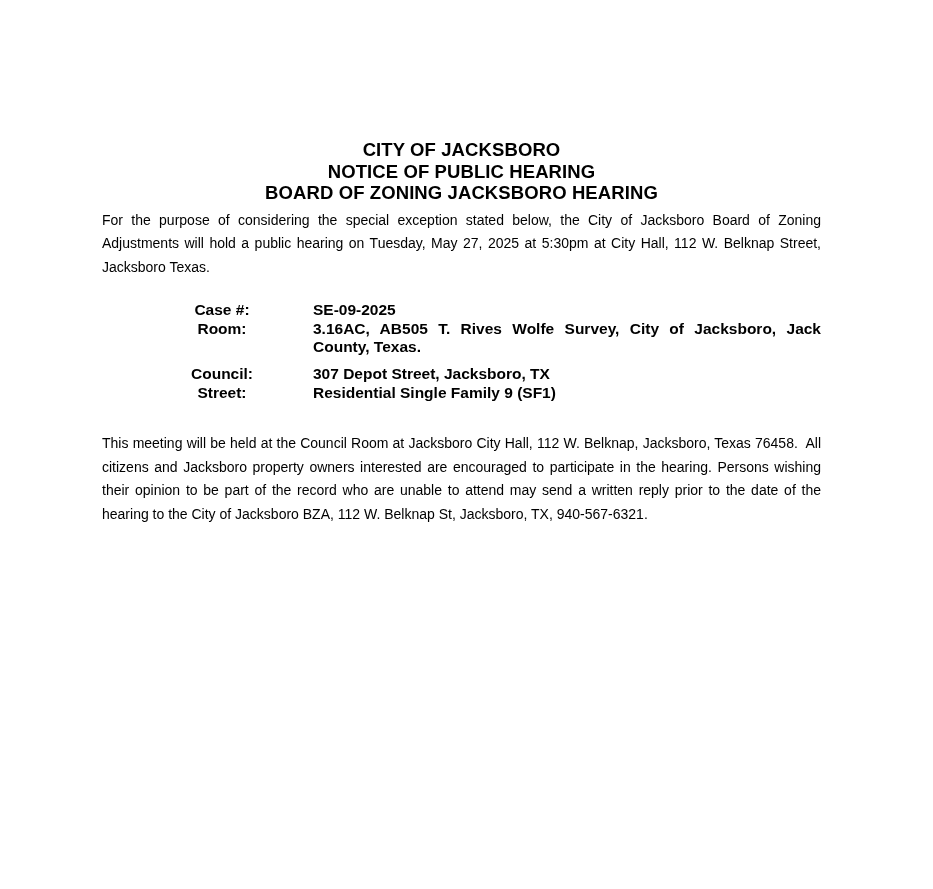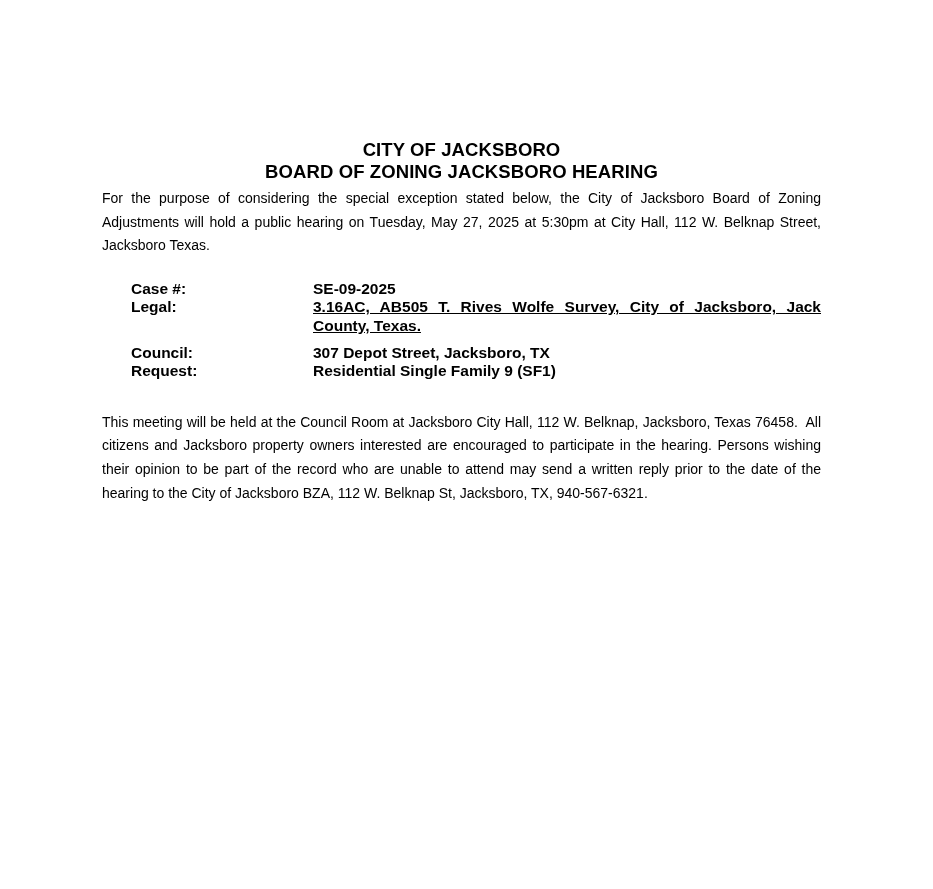--- a/index.html
+++ b/index.html
@@ -70,65 +70,66 @@
   .details td {
     vertical-align: top;
     padding: 0;
     font-weight: bold;
     font-size: 15.5px;
     line-height: 18.6px;
   }
   .details td.label {
     width: 182px;
     white-space: nowrap;
+    text-align: center;
   }
   .details td.value {
     width: 508px;
     text-align: justify;
     text-justify: inter-word;
   }
   .details tr.spaced td {
     padding-top: 8px;
   }
   .value-just {
     text-align: justify;
     text-align-last: left;
-    text-decoration: underline;
   }
   .spacer-30 { height: 30px; }
 </style>
 </head>
 <body>
 
 <div class="page">
   <div class="content">
 
     <div class="heading">
       <span class="heading-line">CITY OF JACKSBORO</span>
+      <span class="heading-line">NOTICE OF PUBLIC HEARING</span>
       <span class="heading-line">BOARD OF ZONING JACKSBORO HEARING</span>
     </div>
 
     <p class="para para-intro">For the purpose of considering the special exception stated below, the City of Jacksboro Board of Zoning Adjustments will hold a public hearing on Tuesday, May 27, 2025 at 5:30pm at City Hall, 112 W. Belknap Street, Jacksboro Texas.</p>
 
     <table class="details">
       <tbody>
         <tr>
           <td class="label">Case #:</td>
           <td class="value">SE-09-2025</td>
         </tr>
         <tr>
-          <td class="label">Legal:</td>
+          <td class="label">Room:</td>
           <td class="value value-just">3.16AC, AB505 T. Rives Wolfe Survey, City of Jacksboro, Jack County, Texas.</td>
         </tr>
         <tr class="spaced">
           <td class="label">Council:</td>
           <td class="value">307 Depot Street, Jacksboro, TX</td>
         </tr>
         <tr>
-          <td class="label">Request:</td>
+          <td class="label">Street:</td>
           <td class="value">Residential Single Family 9 (SF1)</td>
         </tr>
       </tbody>
     </table>
 
     <div class="spacer-30"></div>
 
     <p class="para para-closing">This meeting will be held at the Council Room at Jacksboro City Hall, 112 W. Belknap, Jacksboro, Texas 76458.  All citizens and Jacksboro property owners interested are encouraged to participate in the hearing. Persons wishing their opinion to be part of the record who are unable to attend may send a written reply prior to the date of the hearing to the City of Jacksboro BZA, 112 W. Belknap St, Jacksboro, TX, 940-567-6321.</p>
 
   </div>

